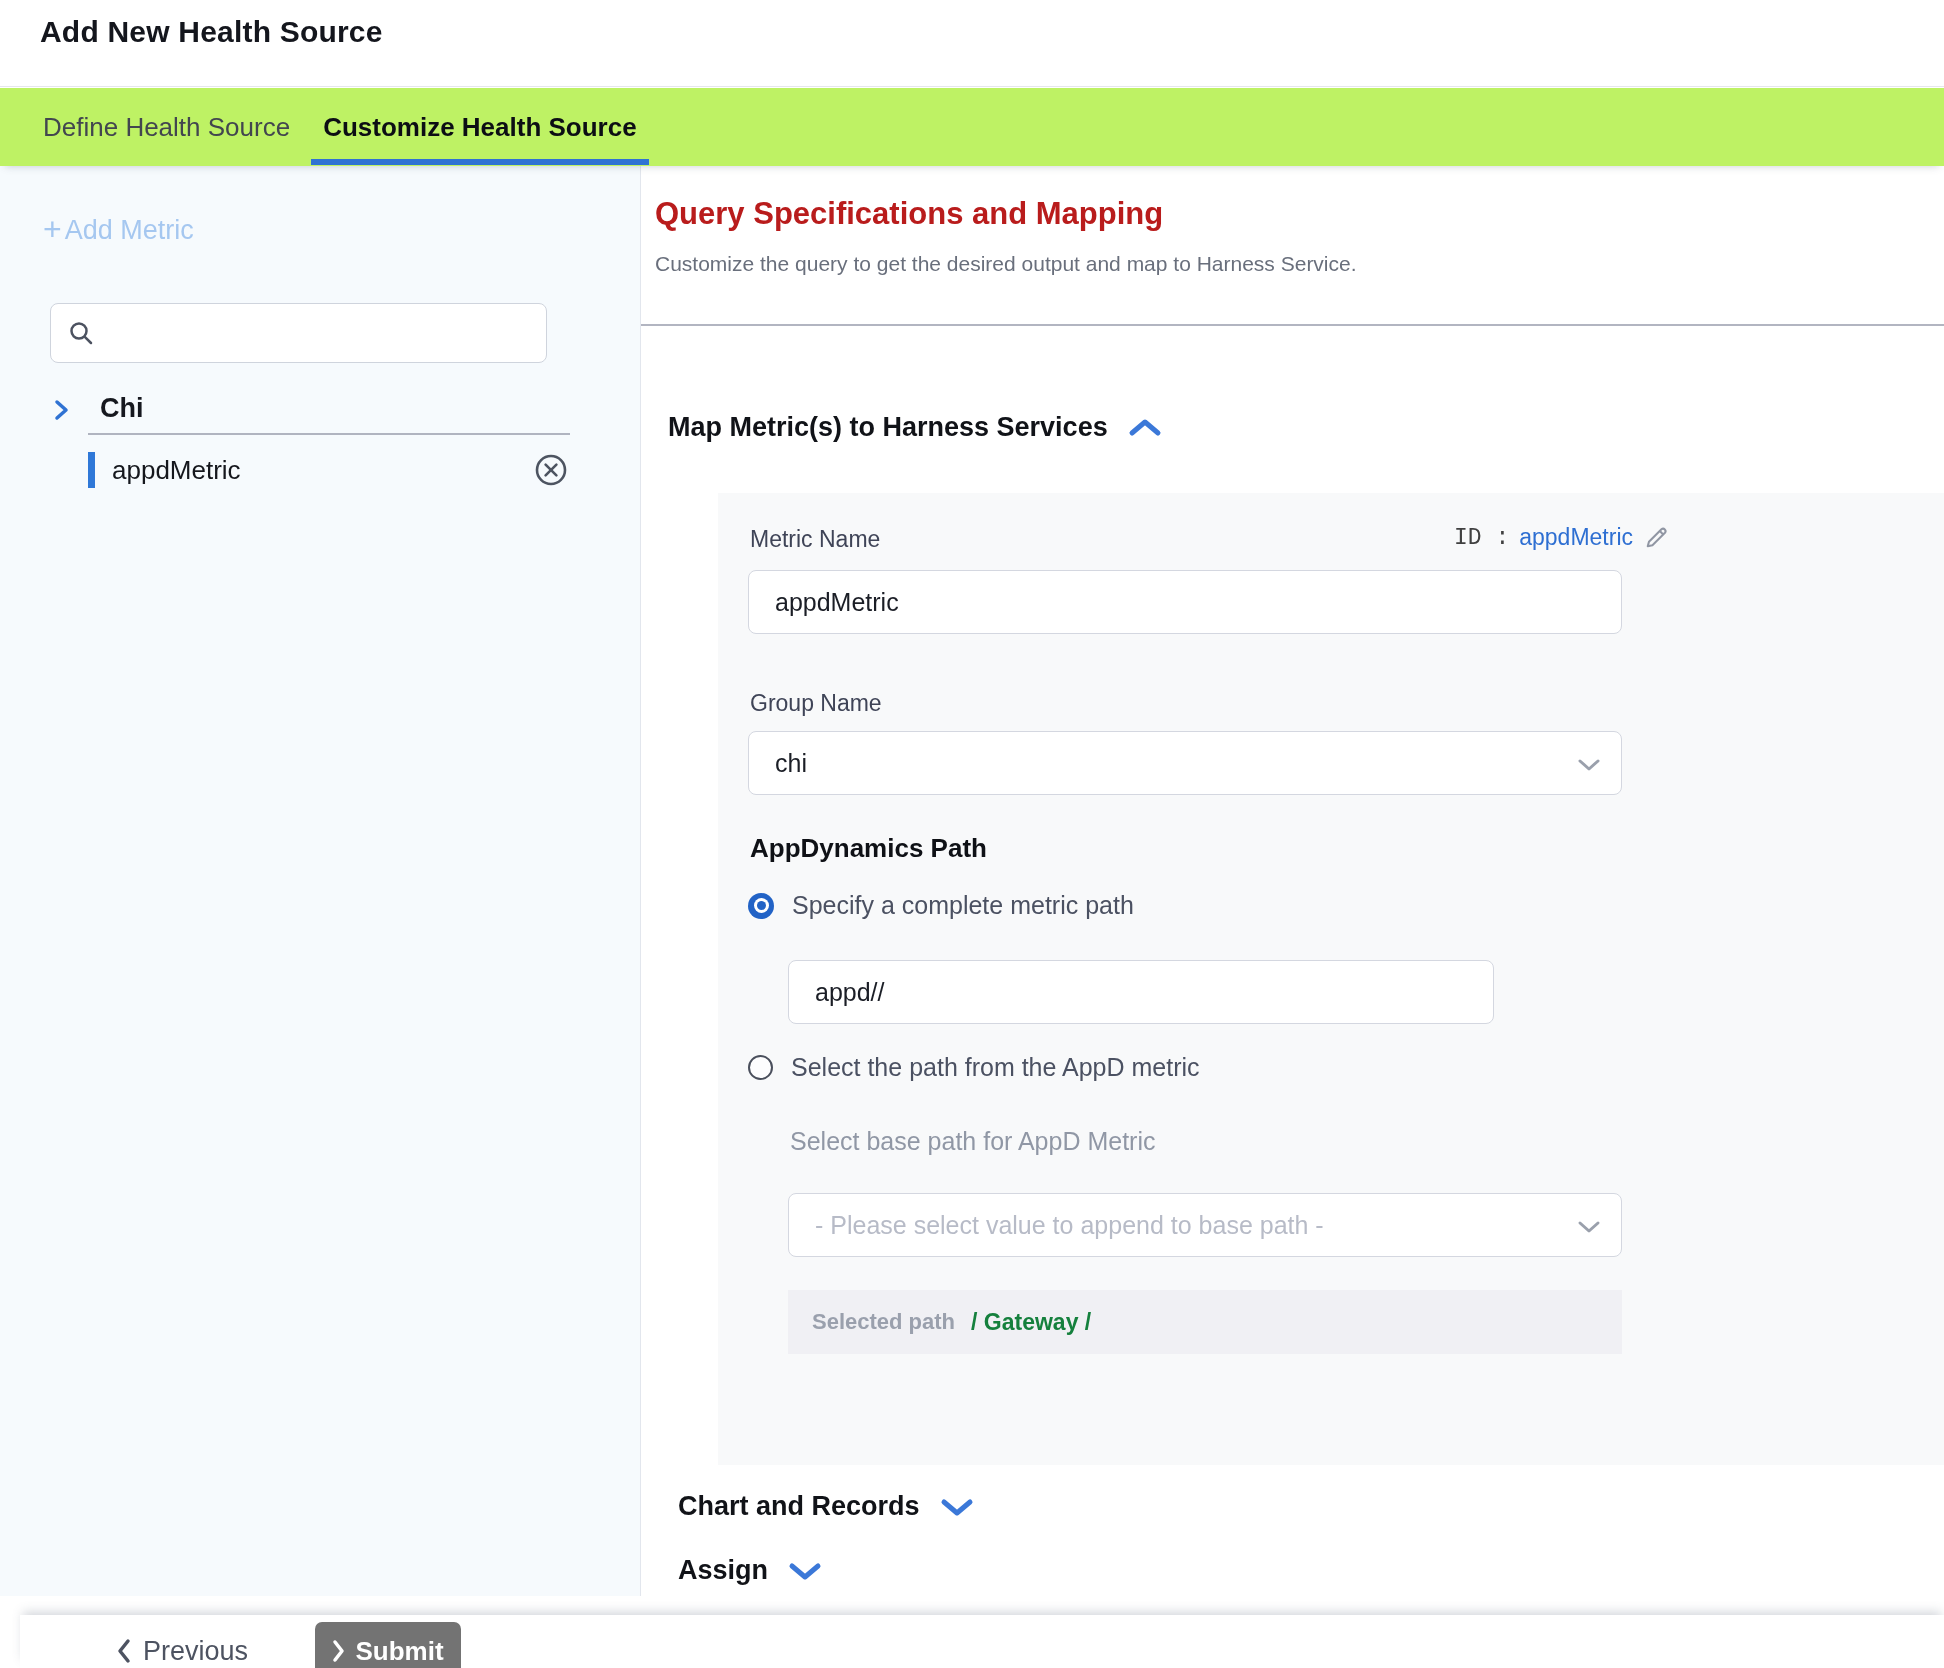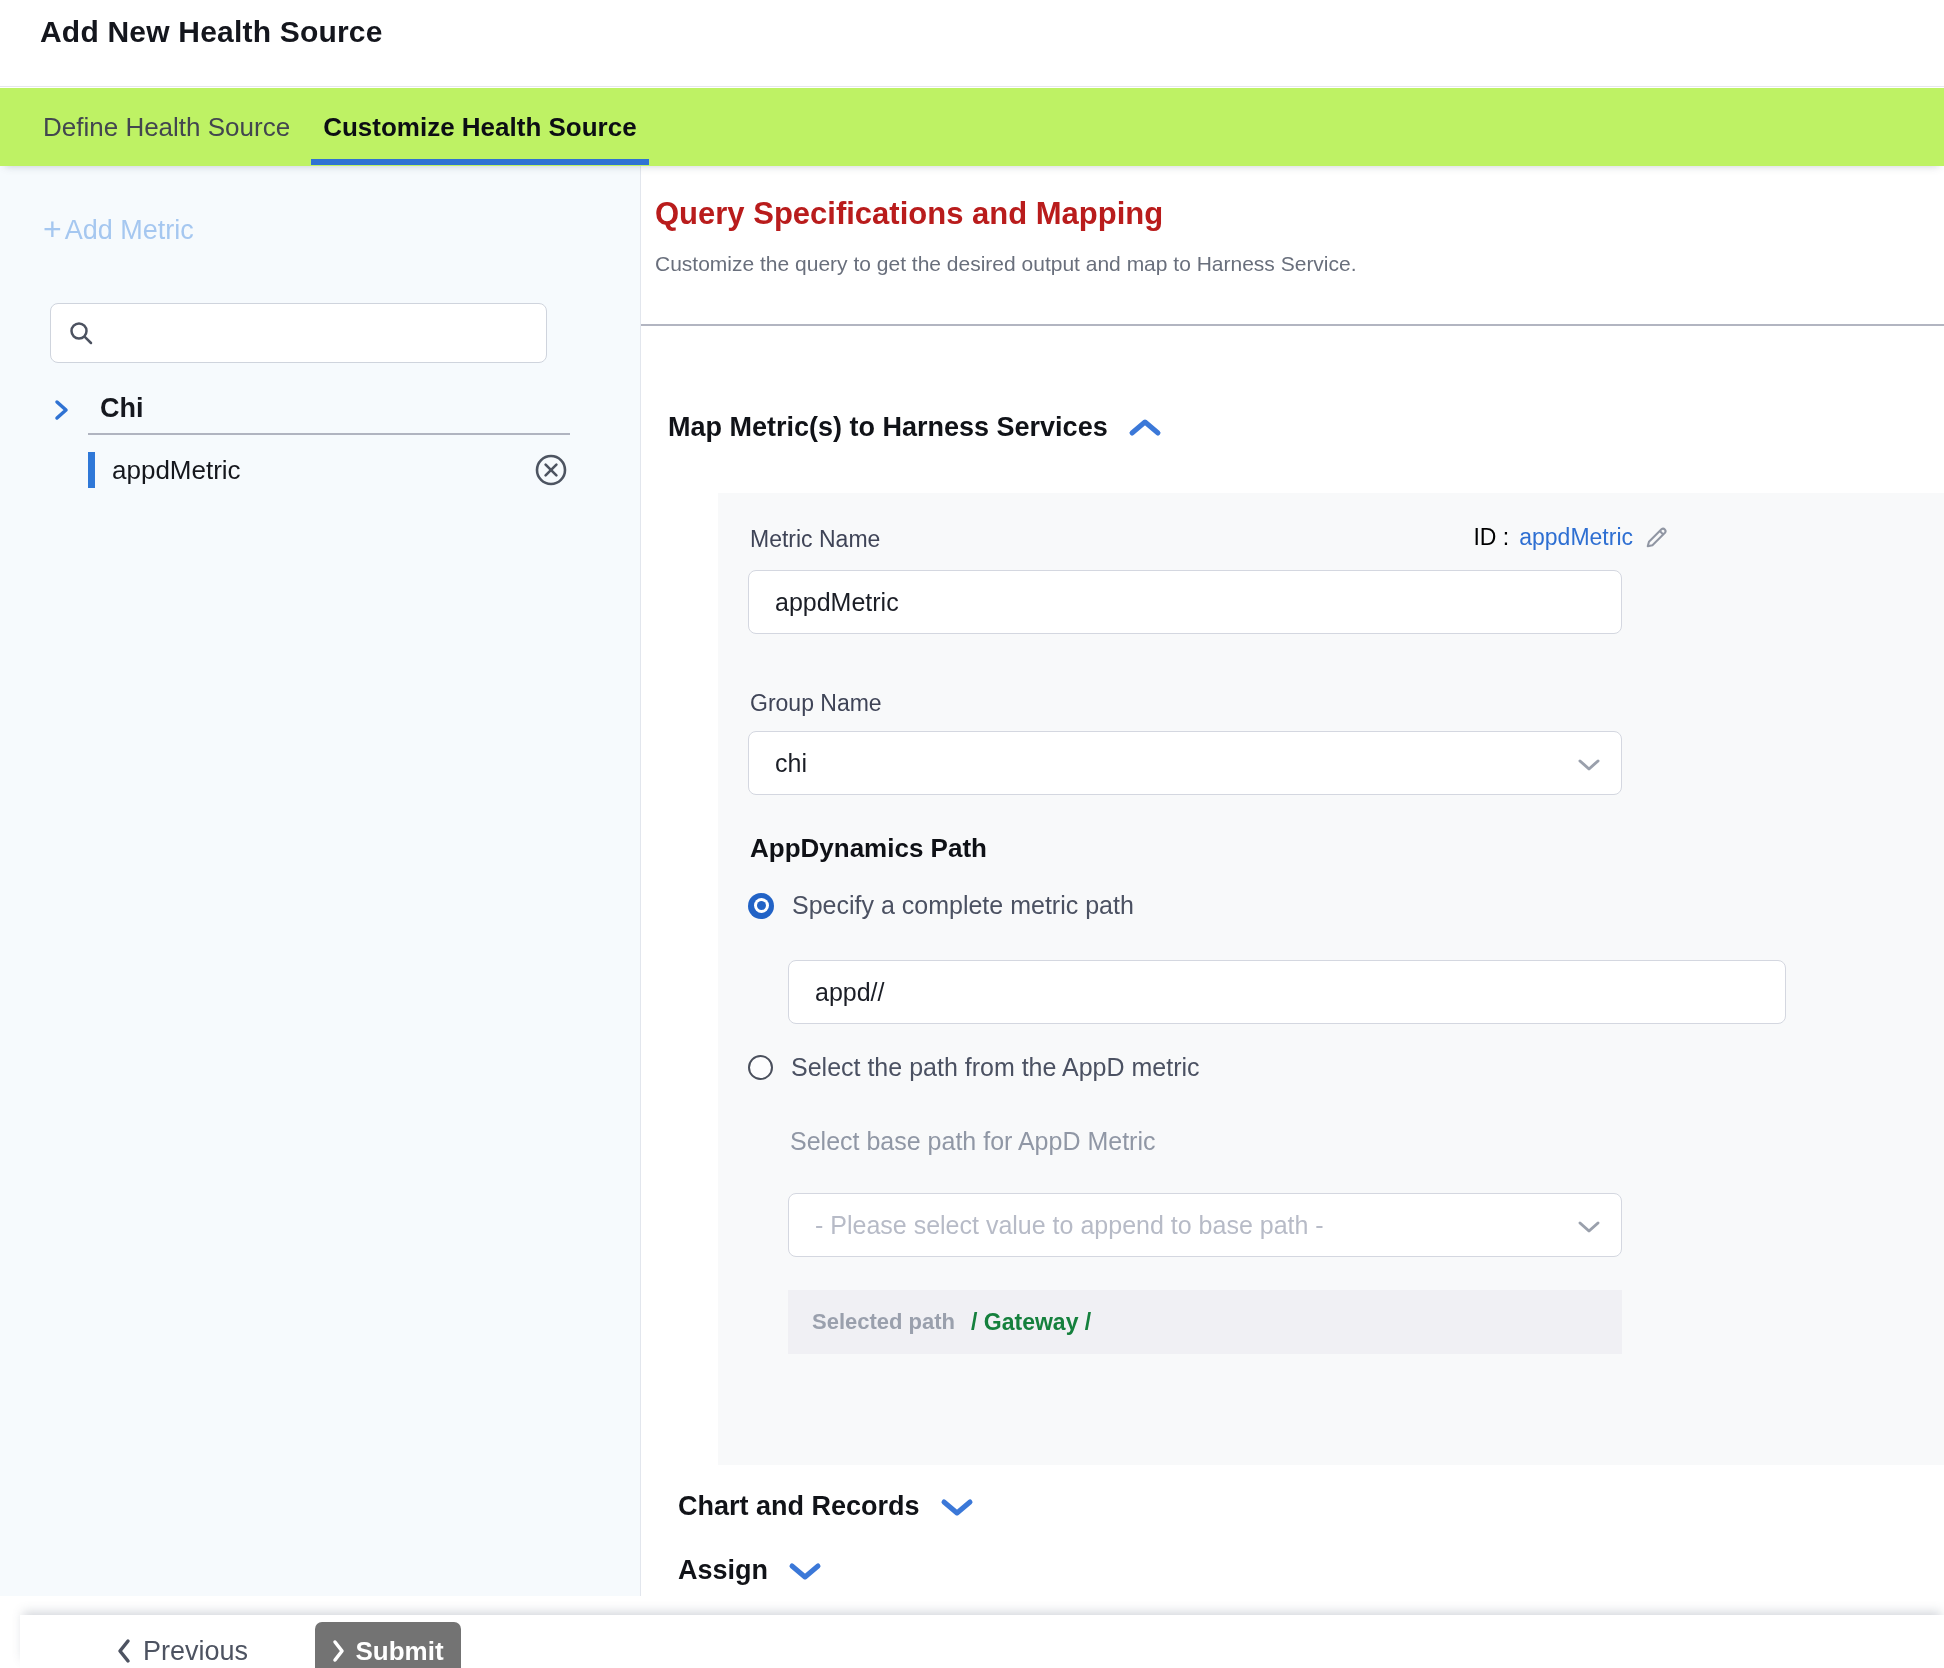--- a/index.html
+++ b/index.html
@@ -44,26 +44,26 @@
   .section-header { position:absolute; display:flex; align-items:center; gap:20px; font-size:27px; font-weight:700; color:#111318; cursor:pointer; }
   .section-map   { left:27px; top:246px;align-items:center; }
   .section-chart { left:37px; top:1325px; }
   .section-assign{ left:37px; top:1389px; }
   
   .panel { position:absolute; left:77px; top:327px; right:0; height:972px; background:#f8f9fa; }
   .field-label { position:absolute; font-size:23px; color:#3f4457; }
   .lbl-metric-name { left:32px; top:33px; }
   .lbl-group-name  { left:32px; top:197px; }
   .id-block { position:absolute; top:31px; right:274px; display:flex; align-items:center; gap:10px; font-size:23px; }
-  .id-prefix { color:#000000; }
+  .id-prefix { color:#404040;font-family:Liberation Mono, monospace; }
   .id-value  { color:#2e6fd2; cursor:pointer; }
   .edit-btn { background:none; border:none; cursor:pointer; display:flex; align-items:center; }
   .text-input { position:absolute; height:64px; background:#fff; border:1.5px solid #d4d7e0; border-radius:8px; font-size:25px; color:#1b1e26; padding:0 26px; outline:none; font-family:inherit; }
   .input-metric-name { left:30px; top:77px;  width:874px; }
-  .input-metric-path { left:70px; top:467px; width:998px; }
+  .input-metric-path { left:70px; top:467px; width:706px; }
   .dropdown { position:absolute; height:64px; background:#fff; border:1.5px solid #d4d7e0; border-radius:8px; display:flex; align-items:center; padding:0 26px; font-size:25px; color:#1b1e26; cursor:pointer; }
   .dd-group { left:30px; top:238px; width:874px; }
   .dd-base  { left:70px; top:700px; width:834px; color:#b7bbc7; }
   .dd-chevron { position:absolute; right:20px; top:26px; }
   .appd-title { position:absolute; left:32px; top:340px; font-size:26px; font-weight:700; color:#0f1116; }
   .radio-row { position:absolute; display:flex; align-items:center; gap:18px; cursor:pointer; }
   .radio-row-1 { left:30px; top:398px; }
   .radio-row-2 { left:30px; top:560px; }
   .radio-label { font-size:25px; color:#4b5162; }
   .radio-sel { width:26px; height:26px; border-radius:50%; background:#2263c6; display:flex; align-items:center; justify-content:center; flex:none; }

